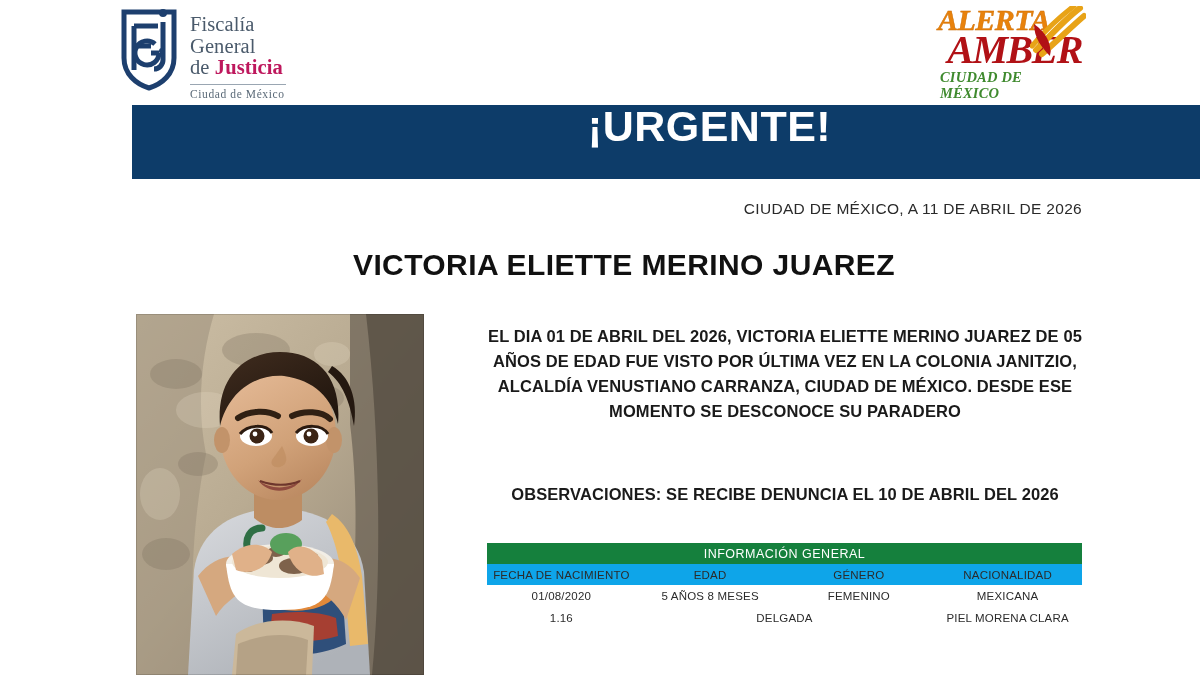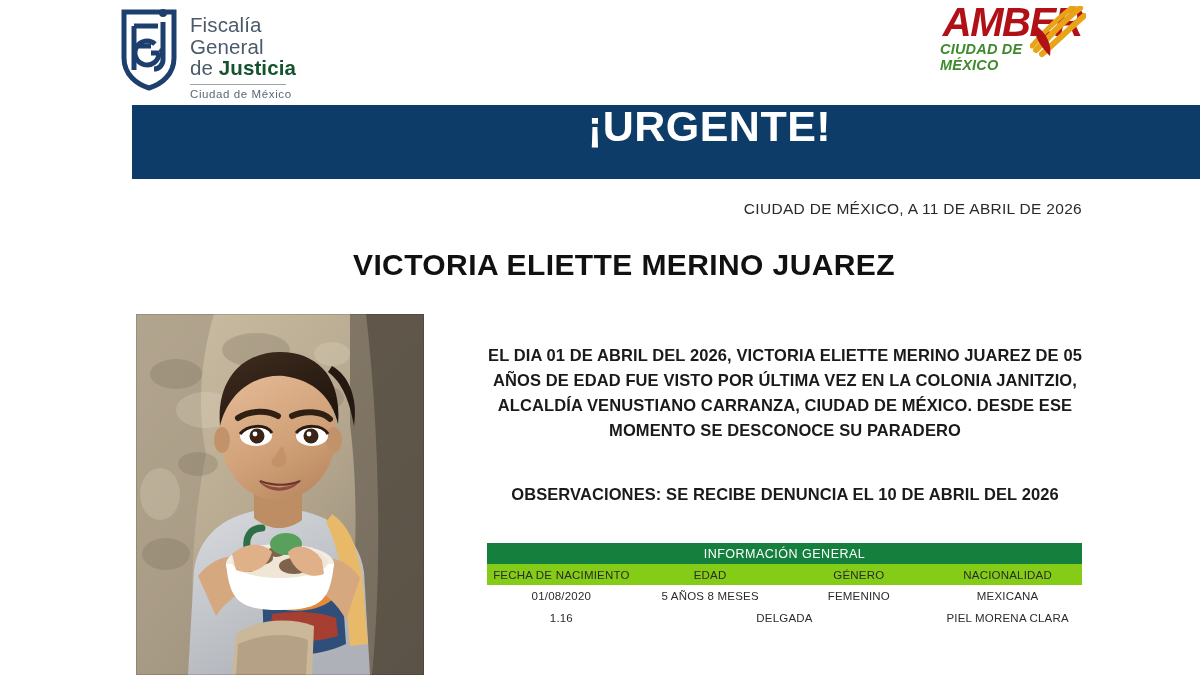--- a/index.html
+++ b/index.html
@@ -15,20 +15,21 @@
     color: #1a1a1a;
     position: relative;
   }
 
   
   .header {
     position: absolute;
     left: 0; top: 0;
     width: 1200px;
     height: 121px;
+    font-family: Liberation Serif, serif;
   }
 
   .fgj-logo {
     position: absolute;
     left: 118px;
     top: 8px;
     display: flex;
     align-items: flex-start;
     gap: 10px;
   }
@@ -42,21 +43,21 @@
     padding-top: 6px;
   }
   .fgj-line {
     font-size: 20.5px;
     line-height: 21.5px;
     color: #4a5a6b;
     letter-spacing: 0.1px;
     white-space: nowrap;
   }
   .fgj-line.bold-part b {
-    color: #14532d;
+    color: #be185d;
     font-weight: bold;
   }
   .fgj-rule {
     width: 96px;
     height: 1px;
     background: #9aa6b2;
     margin: 5px 0 3px 0;
   }
   .fgj-city {
     font-size: 11.5px;
@@ -172,21 +173,21 @@
     left: 0; top: 0;
     width: 288px;
     height: 361px;
     display: block;
   }
 
   
   .desc-block {
     position: absolute;
     left: 485px;
-    top: 343px;
+    top: 324px;
     width: 600px;
     text-align: center;
     font-size: 16.5px;
     font-weight: bold;
     line-height: 25px;
     letter-spacing: 0.1px;
     color: #1a1a1a;
   }
   .obs-block {
     position: absolute;
@@ -220,21 +221,21 @@
     height: 21px;
   }
   .row-title td {
     background: #15803d;
     color: #ffffff;
     font-size: 12.5px;
     letter-spacing: 0.5px;
     height: 21px;
   }
   .row-head td {
-    background: #84cc16;
+    background: #0ea5e9;
     color: #2b2b2b;
     height: 21px;
   }
   .row-val td {
     background: #ffffff;
     height: 22px;
   }
 </style>
 </head>
 <body>
@@ -264,20 +265,21 @@
     </div>
   </div>
 
   <div class="amber-logo">
     <svg class="amber-swoosh" viewBox="0 0 56 52" aria-hidden="true">
       <path d="M6 44 C20 30 34 14 50 2" stroke="#e8a317" stroke-width="6" fill="none" stroke-linecap="round"></path>
       <path d="M12 48 C26 36 40 22 54 10" stroke="#e8a317" stroke-width="6" fill="none" stroke-linecap="round"></path>
       <path d="M2 40 C14 26 28 12 44 0" stroke="#e8a317" stroke-width="5" fill="none" stroke-linecap="round"></path>
       <path d="M4 18 C16 26 22 38 20 50 C12 42 4 32 4 18 Z" fill="#b11116"></path>
     </svg>
+    <div class="amber-alerta">ALERTA</div>
     <div class="amber-amber">AMBER</div>
     <div class="amber-city">CIUDAD DE MÉXICO</div>
   </div>
 
 </div>
 
 <div class="urgente-banner">
   <span class="urgente-text">¡URGENTE!</span>
 </div>
 

